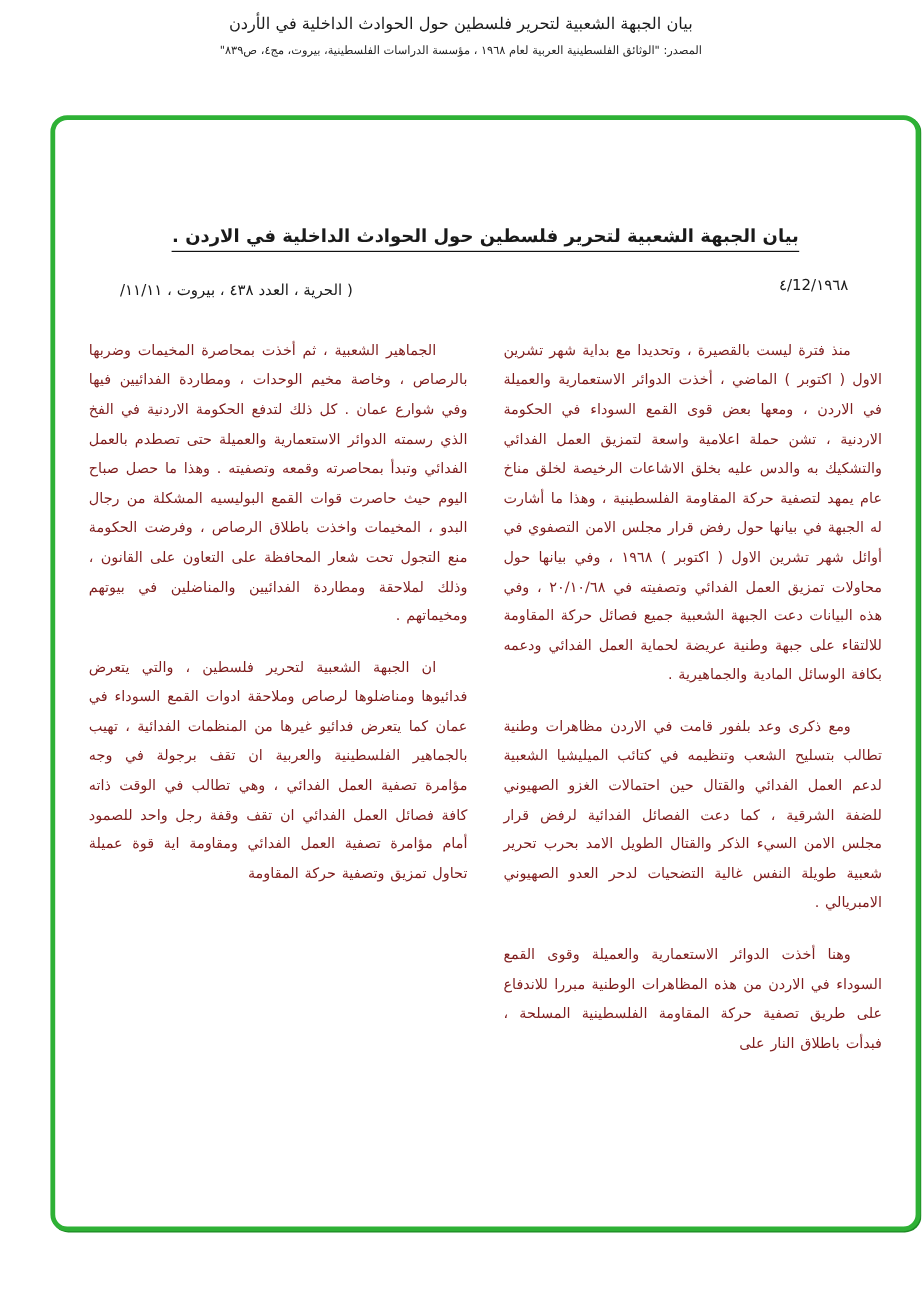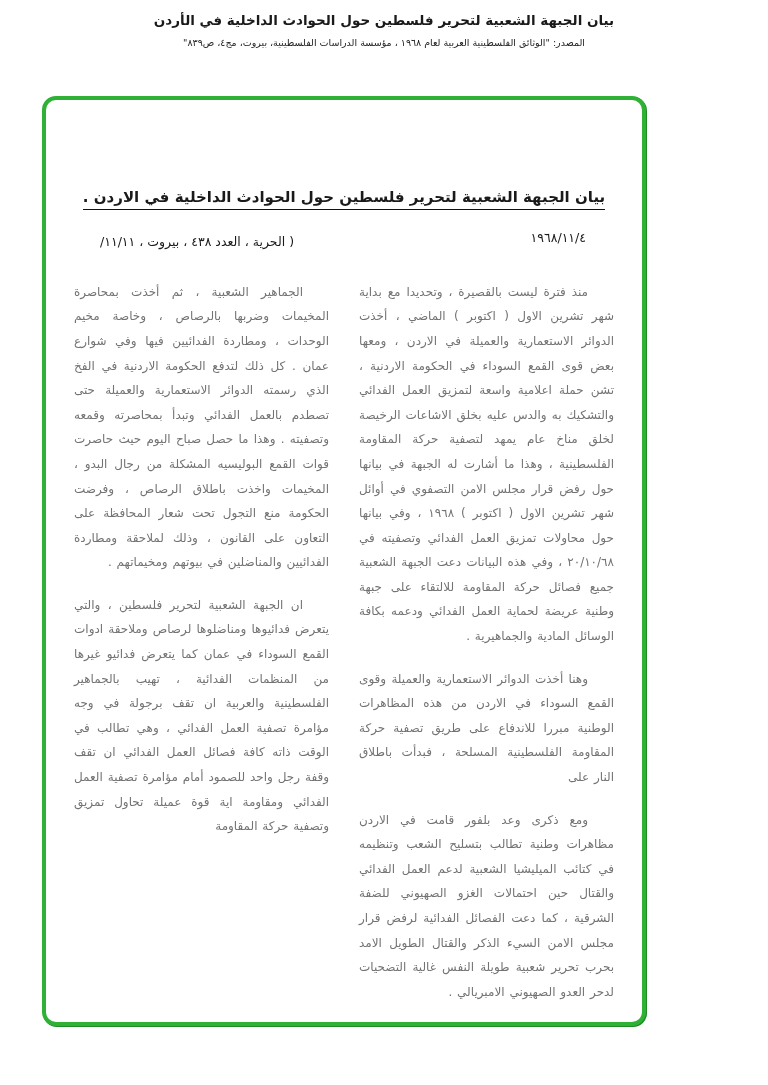--- a/index.html
+++ b/index.html
@@ -16,33 +16,33 @@
     background: #ffffff;
     overflow: hidden;
     direction: rtl;
   }
   .top-header {
     padding-top: 12px;
     text-align: center;
   }
   .top-title {
     font-size: 13.5px;
-    font-weight: bold;
+    font-weight: normal;
     letter-spacing: 0.2px;
   }
   .top-source {
     margin-top: 9px;
     font-size: 9.5px;
     color: #222;
   }
   .doc-frame {
     position: absolute;
     left: 42px;
     top: 96px;
-    width: 604px;
+    width: 725px;
     height: 930px;
     border: 4px solid #2eb135;
     border-radius: 14px;
     box-shadow: 1px 1px 0 #1d8a24;
     background: #ffffff;
   }
   .doc-inner {
     padding: 88px 28px 0 28px;
     direction: rtl;
   }
@@ -86,53 +86,53 @@
   }
   .col p {
     font-size: 12px;
     line-height: 2.05;
     text-align: justify;
     text-align-last: right;
     text-indent: 26px;
     direction: rtl;
     word-spacing: 1px;
     margin-bottom: 18px;
-    color: #737373;
+    color: #7f1d1d;
   }
 </style>
 </head>
 <body>
 
 <div class="page">
 
   <div class="top-header">
     <div class="top-title">بيان الجبهة الشعبية لتحرير فلسطين حول الحوادث الداخلية في الأردن</div>
     <div class="top-source">المصدر: "الوثائق الفلسطينية العربية لعام ١٩٦٨ ، مؤسسة الدراسات الفلسطينية، بيروت، مج٤، ص٨٣٩"</div>
   </div>
 
   <div class="doc-frame">
     <div class="doc-inner">
 
       <div class="doc-title">
         <span class="underlined">بيان الجبهة الشعبية لتحرير فلسطين حول الحوادث الداخلية في الاردن .</span>
       </div>
 
       <div class="meta-row">
-        <div class="meta-date">١٩٦٨/١١/٤</div>
+        <div class="meta-date">١٩٦٨/12/٤</div>
         <div class="meta-citation">
           <div>( الحرية ، العدد ٤٣٨ ، بيروت ، ١١/١١/</div>
         </div>
       </div>
 
       <div class="columns">
 
         <div class="col">
           <p>منذ فترة ليست بالقصيرة ، وتحديدا مع بداية شهر تشرين الاول ( اكتوبر ) الماضي ، أخذت الدوائر الاستعمارية والعميلة في الاردن ، ومعها بعض قوى القمع السوداء في الحكومة الاردنية ، تشن حملة اعلامية واسعة لتمزيق العمل الفدائي والتشكيك به والدس عليه بخلق الاشاعات الرخيصة لخلق مناخ عام يمهد لتصفية حركة المقاومة الفلسطينية ، وهذا ما أشارت له الجبهة في بيانها حول رفض قرار مجلس الامن التصفوي في أوائل شهر تشرين الاول ( اكتوبر ) ١٩٦٨ ، وفي بيانها حول محاولات تمزيق العمل الفدائي وتصفيته في ٢٠/١٠/٦٨ ، وفي هذه البيانات دعت الجبهة الشعبية جميع فصائل حركة المقاومة للالتقاء على جبهة وطنية عريضة لحماية العمل الفدائي ودعمه بكافة الوسائل المادية والجماهيرية .</p>
+          <p>ومع ذكرى وعد بلفور قامت في الاردن مظاهرات وطنية تطالب بتسليح الشعب وتنظيمه في كتائب الميليشيا الشعبية لدعم العمل الفدائي والقتال حين احتمالات الغزو الصهيوني للضفة الشرقية ، كما دعت الفصائل الفدائية لرفض قرار مجلس الامن السيء الذكر والقتال الطويل الامد بحرب تحرير شعبية طويلة النفس غالية التضحيات لدحر العدو الصهيوني الامبريالي .</p>
           <p>وهنا أخذت الدوائر الاستعمارية والعميلة وقوى القمع السوداء في الاردن من هذه المظاهرات الوطنية مبررا للاندفاع على طريق تصفية حركة المقاومة الفلسطينية المسلحة ، فبدأت باطلاق النار على</p>
-          <p>ومع ذكرى وعد بلفور قامت في الاردن مظاهرات وطنية تطالب بتسليح الشعب وتنظيمه في كتائب الميليشيا الشعبية لدعم العمل الفدائي والقتال حين احتمالات الغزو الصهيوني للضفة الشرقية ، كما دعت الفصائل الفدائية لرفض قرار مجلس الامن السيء الذكر والقتال الطويل الامد بحرب تحرير شعبية طويلة النفس غالية التضحيات لدحر العدو الصهيوني الامبريالي .</p>
         </div>
 
         <div class="col">
           <p>الجماهير الشعبية ، ثم أخذت بمحاصرة المخيمات وضربها بالرصاص ، وخاصة مخيم الوحدات ، ومطاردة الفدائيين فيها وفي شوارع عمان . كل ذلك لتدفع الحكومة الاردنية في الفخ الذي رسمته الدوائر الاستعمارية والعميلة حتى تصطدم بالعمل الفدائي وتبدأ بمحاصرته وقمعه وتصفيته . وهذا ما حصل صباح اليوم حيث حاصرت قوات القمع البوليسيه المشكلة من رجال البدو ، المخيمات واخذت باطلاق الرصاص ، وفرضت الحكومة منع التجول تحت شعار المحافظة على التعاون على القانون ، وذلك لملاحقة ومطاردة الفدائيين والمناضلين في بيوتهم ومخيماتهم .</p>
           <p>ان الجبهة الشعبية لتحرير فلسطين ، والتي يتعرض فدائيوها ومناضلوها لرصاص وملاحقة ادوات القمع السوداء في عمان كما يتعرض فدائيو غيرها من المنظمات الفدائية ، تهيب بالجماهير الفلسطينية والعربية ان تقف برجولة في وجه مؤامرة تصفية العمل الفدائي ، وهي تطالب في الوقت ذاته كافة فصائل العمل الفدائي ان تقف وقفة رجل واحد للصمود أمام مؤامرة تصفية العمل الفدائي ومقاومة اية قوة عميلة تحاول تمزيق وتصفية حركة المقاومة</p>
         </div>
 
       </div>
 
     </div>

